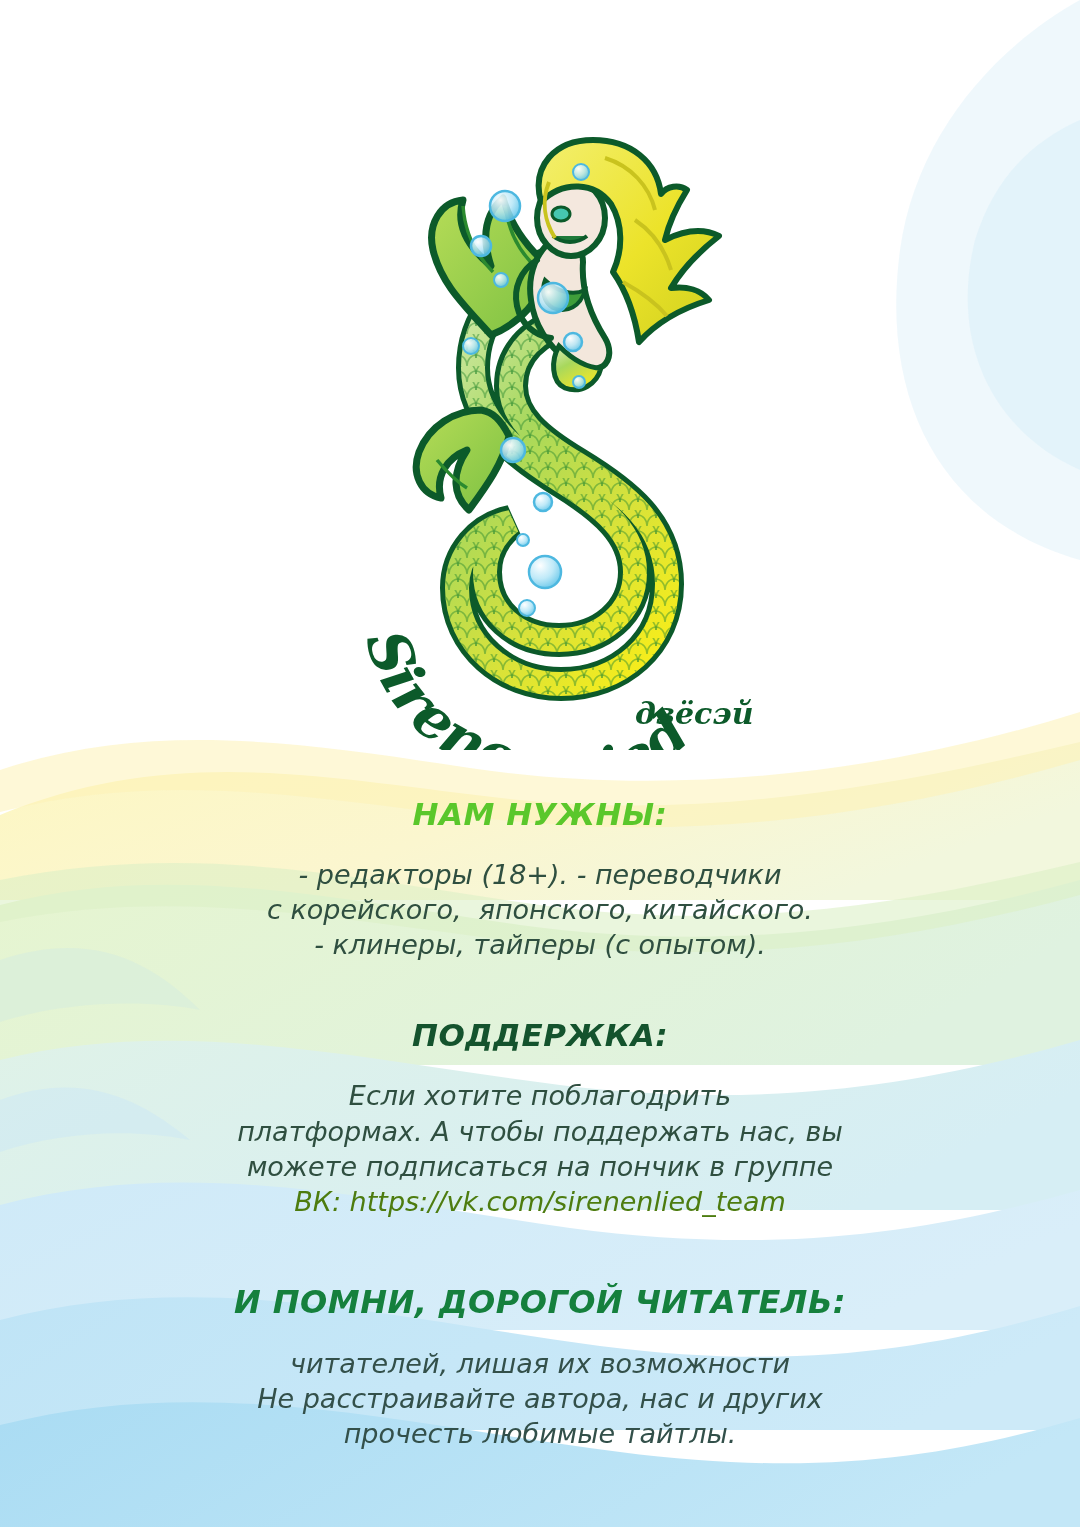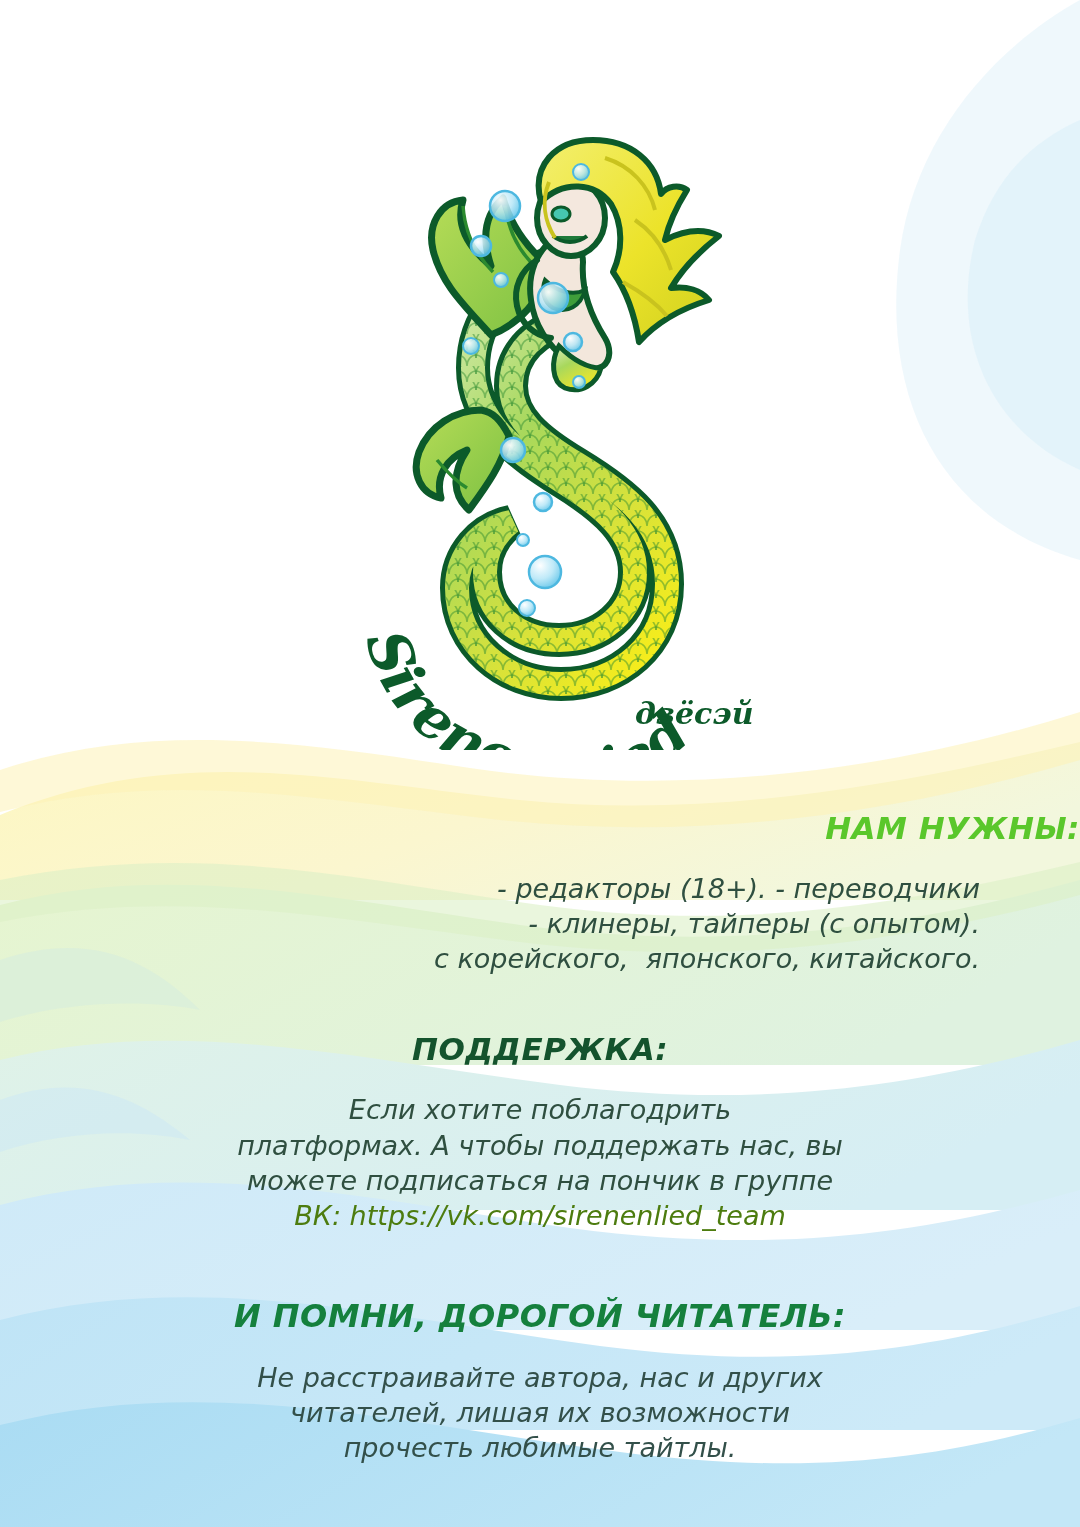--- a/index.html
+++ b/index.html
@@ -81,21 +81,21 @@
   .sec-body {
     font-size: 27px;
     font-style: italic;
     color: #2f4f40;
     line-height: 1.30;
     margin: 0 auto;
     max-width: 880px;
   }
   .sec-body .ln { display: block; white-space: pre; }
 
-  .s-needs { margin-top: 16px; text-align: right; }
+  .s-needs { margin-top: 2px; }
   .s-support { margin-top: 56px; }
   .s-remember { margin-top: 66px; }
   .s-remember .sec-title { font-size: 32px; }
   .s-remember .sec-body { color: #33504a; }
 
   .link-text { color: #4d7c0f; }
 </style>
 </head>
 <body>
 
@@ -325,38 +325,38 @@
       </svg>
     </div>
   </div>
 
   <div class="content">
 
     <div class="section s-needs">
       <div class="sec-title green-a">НАМ НУЖНЫ:</div>
       <div class="sec-body">
         <span class="ln">- редакторы (18+). - переводчики</span>
+        <span class="ln">с корейского,  японского, китайского.</span>
         <span class="ln">- клинеры, тайперы (с опытом).</span>
-        <span class="ln">с корейского,  японского, китайского.</span>
       </div>
     </div>
 
     <div class="section s-support">
       <div class="sec-title green-b">ПОДДЕРЖКА:</div>
       <div class="sec-body">
         <span class="ln">Если хотите поблагодрить</span>
         <span class="ln">платформах. А чтобы поддержать нас, вы</span>
         <span class="ln">можете подписаться на пончик в группе</span>
         <span class="ln link-text">ВК: https://vk.com/sirenenlied_team</span>
       </div>
     </div>
 
     <div class="section s-remember">
       <div class="sec-title green-c">И ПОМНИ, ДОРОГОЙ ЧИТАТЕЛЬ:</div>
       <div class="sec-body">
+        <span class="ln">читателей, лишая их возможности</span>
         <span class="ln">Не расстраивайте автора, нас и других</span>
-        <span class="ln">читателей, лишая их возможности</span>
         <span class="ln">прочесть любимые тайтлы.</span>
       </div>
     </div>
 
   </div>
 </div>
 
 </body></html>

